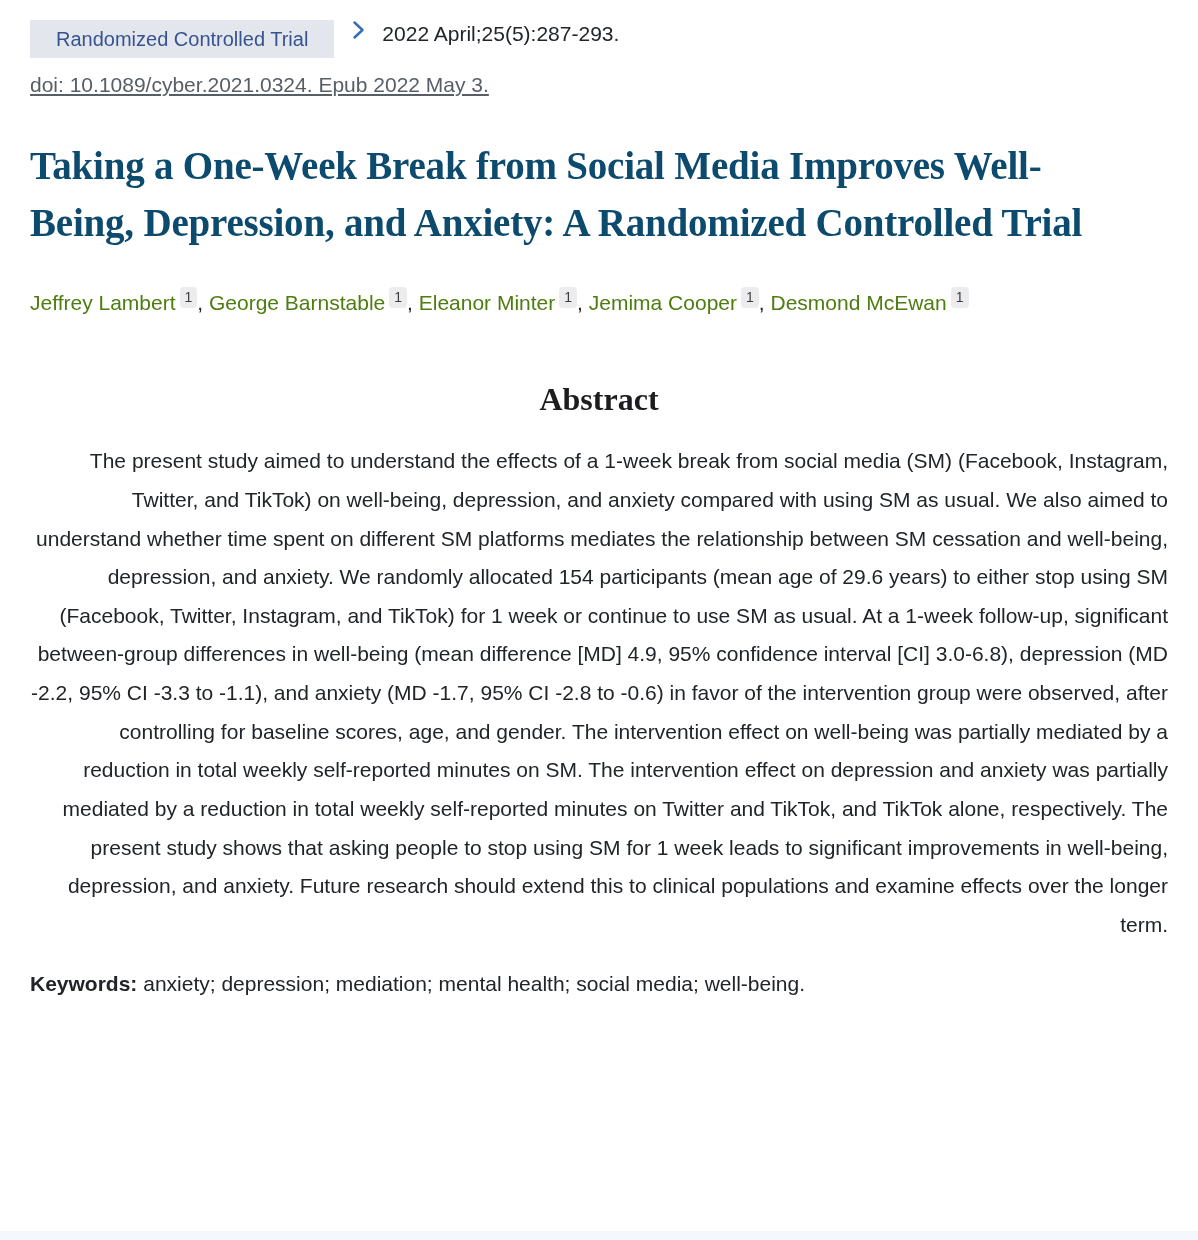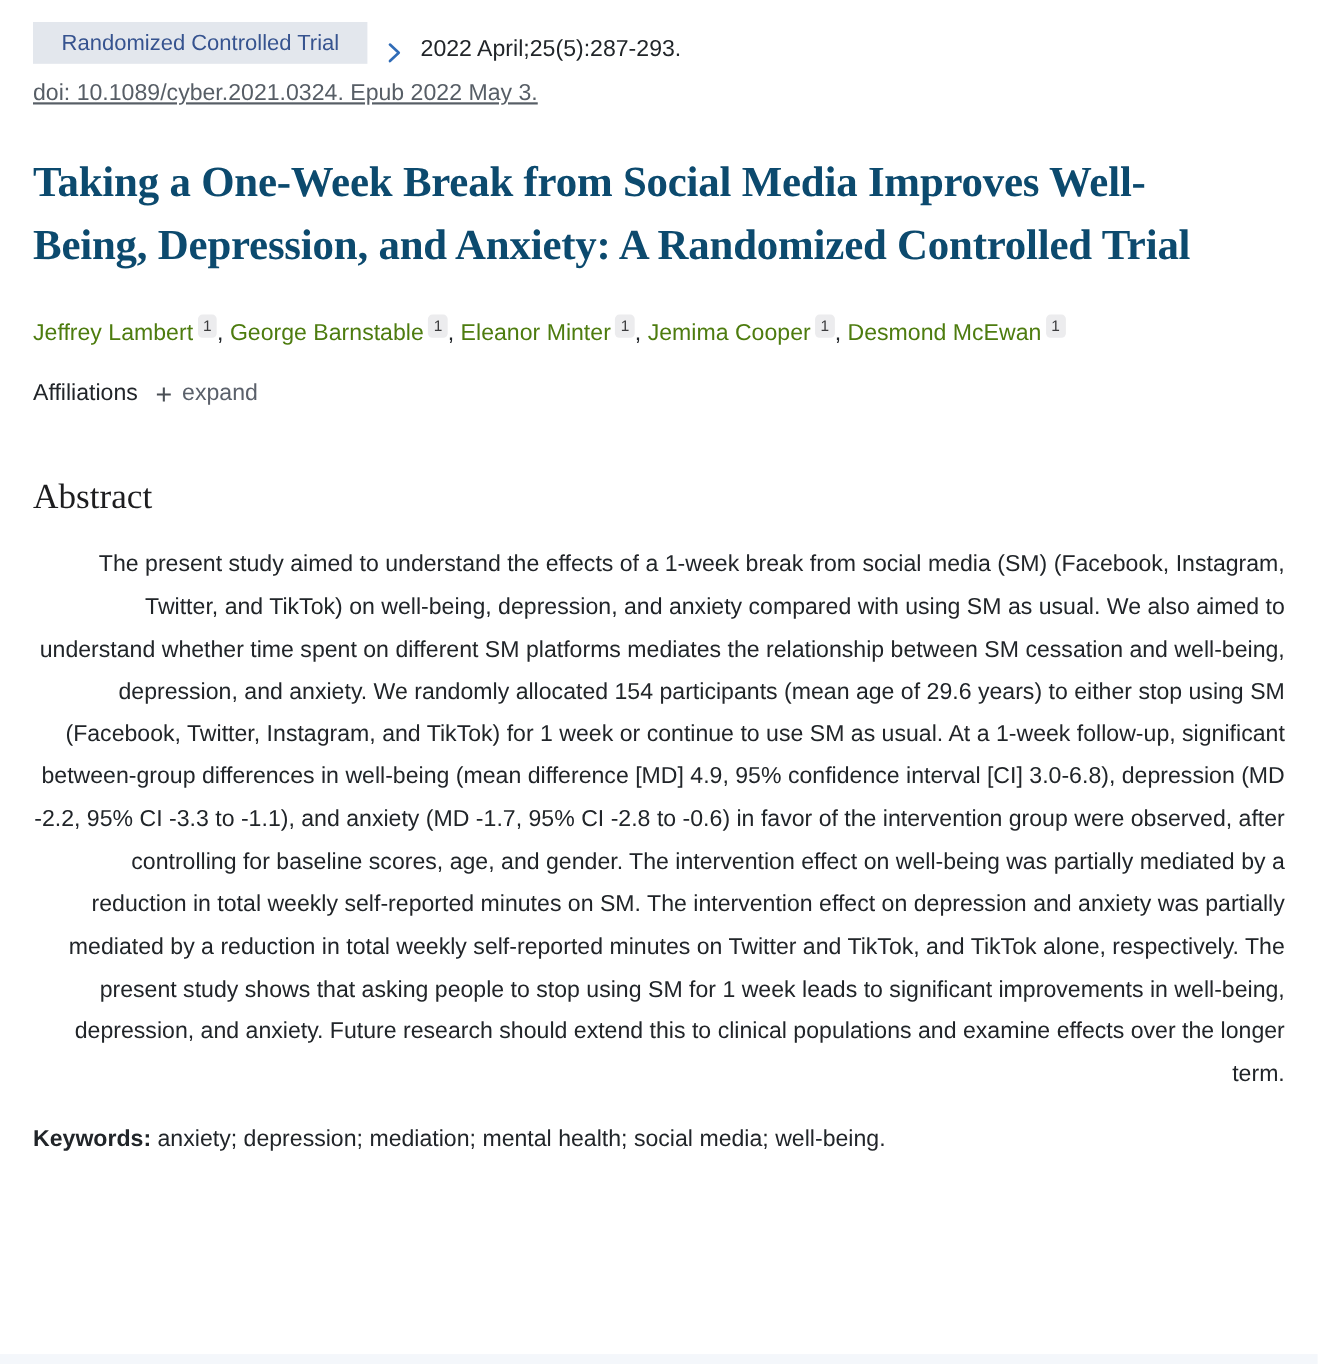--- a/index.html
+++ b/index.html
@@ -11,21 +11,21 @@
     font-family: "Liberation Sans", sans-serif;
     color: #212529;
     position: relative;
     overflow: hidden;
   }
   .page { padding: 20px 30px 0 30px; }
 
   
   .cite-line {
     display: flex;
-    align-items: flex-end;
+    align-items: flex-start;
     font-size: 21px;
     line-height: 1.3;
   }
   .pub-type-badge {
     background: #e3e7ed;
     color: #36538f;
     padding: 6px 26px;
     font-size: 20px;
     white-space: nowrap;
     cursor: pointer;
@@ -118,24 +118,25 @@
   .doi-link {
     margin-left: 6px;
     color: #3273b8;
     text-decoration: none;
     cursor: pointer;
   }
 
   
   .abstract-heading {
     font-family: "Liberation Serif", serif;
-    font-weight: 400;
+    font-weight: 700;
     font-size: 32px;
     color: #1d1d1f;
     margin: 62px 0 0 0;
+    text-align: center;
   }
   .abstract-text {
     margin: 24px 0 0 0;
     font-size: 21px;
     line-height: 1.84;
     color: #212529;
     max-width: 1140px;
     text-align: right;
   }
   .keywords {
@@ -171,27 +172,20 @@
       </span>
       <span class="cite-text">2022 April;25(5):287-293.</span>
     </div>
     <div class="doi-line">doi: 10.1089/cyber.2021.0324. Epub 2022 May 3.</div>
   </header>
 
   <h1 class="article-title">Taking a One-Week Break from Social Media Improves Well-Being, Depression, and Anxiety: A Randomized Controlled Trial</h1>
 
   <div class="authors"><span><a class="author-link">Jeffrey Lambert</a><sup class="author-sup">1</sup></span><span class="author-comma">, </span><span><a class="author-link">George Barnstable</a><sup class="author-sup">1</sup></span><span class="author-comma">, </span><span><a class="author-link">Eleanor Minter</a><sup class="author-sup">1</sup></span><span class="author-comma">, </span><span><a class="author-link">Jemima Cooper</a><sup class="author-sup">1</sup></span><span class="author-comma">, </span><span><a class="author-link">Desmond McEwan</a><sup class="author-sup">1</sup></span></div>
 
-  <div class="affil-row">
-    <span class="affil-label">Affiliations</span>
-    <span class="expand-btn">
-      <span class="plus-glyph">+</span>
-      <span>expand</span>
-    </span>
-  </div>
 
 
   <section>
     <h2 class="abstract-heading">Abstract</h2>
     <p class="abstract-text">The present study aimed to understand the effects of a 1-week break from social media (SM) (Facebook, Instagram, Twitter, and TikTok) on well-being, depression, and anxiety compared with using SM as usual. We also aimed to understand whether time spent on different SM platforms mediates the relationship between SM cessation and well-being, depression, and anxiety. We randomly allocated 154 participants (mean age of 29.6 years) to either stop using SM (Facebook, Twitter, Instagram, and TikTok) for 1 week or continue to use SM as usual. At a 1-week follow-up, significant between-group differences in well-being (mean difference [MD] 4.9, 95% confidence interval [CI] 3.0-6.8), depression (MD -2.2, 95% CI -3.3 to -1.1), and anxiety (MD -1.7, 95% CI -2.8 to -0.6) in favor of the intervention group were observed, after controlling for baseline scores, age, and gender. The intervention effect on well-being was partially mediated by a reduction in total weekly self-reported minutes on SM. The intervention effect on depression and anxiety was partially mediated by a reduction in total weekly self-reported minutes on Twitter and TikTok, and TikTok alone, respectively. The present study shows that asking people to stop using SM for 1 week leads to significant improvements in well-being, depression, and anxiety. Future research should extend this to clinical populations and examine effects over the longer term.</p>
     <p class="keywords">
       <span class="keywords-label">Keywords:</span>
       <span>anxiety; depression; mediation; mental health; social media; well-being.</span>
     </p>
   </section>

